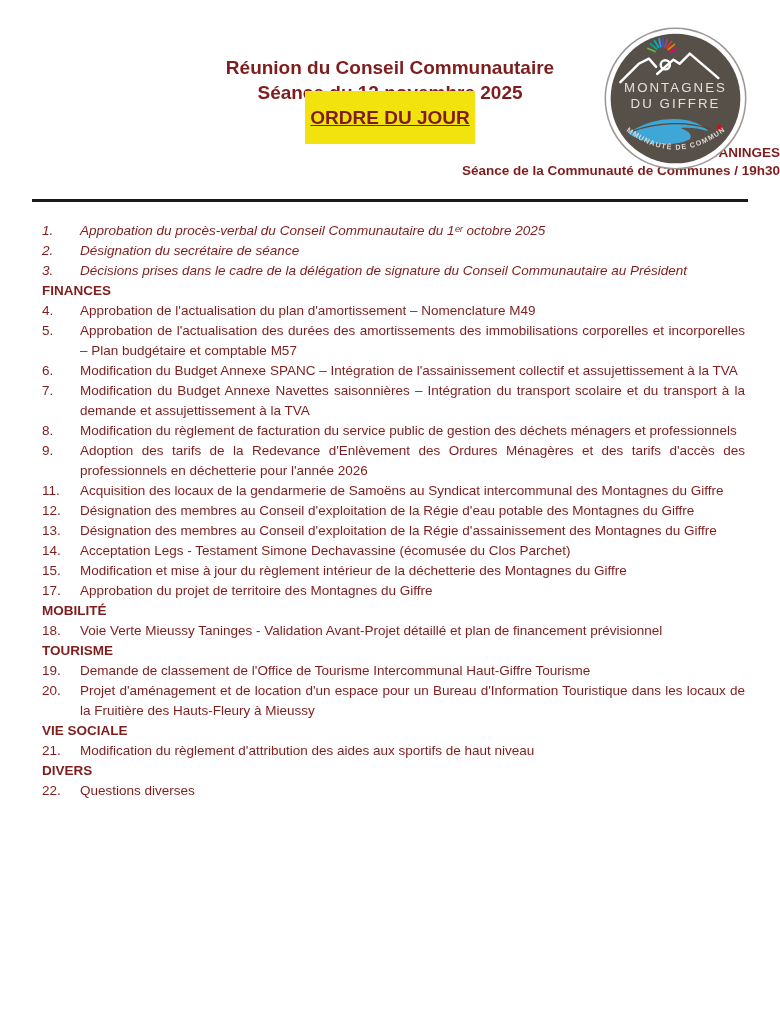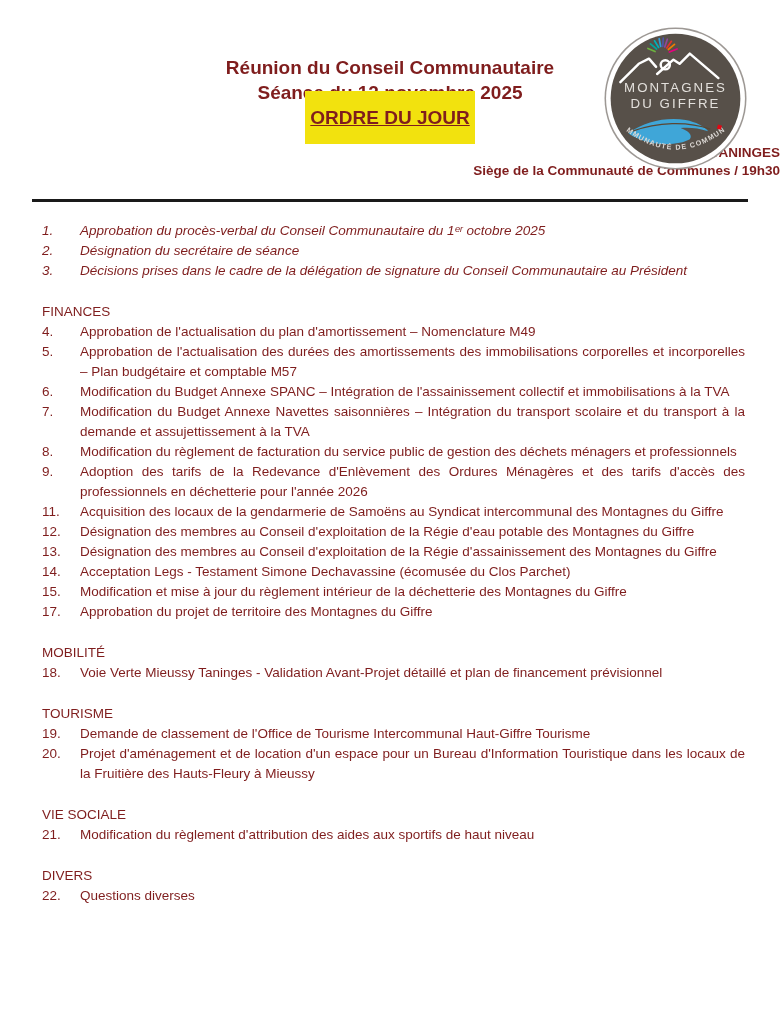--- a/index.html
+++ b/index.html
@@ -18,42 +18,42 @@
     background:#f2e20e; text-decoration:underline; padding:16px 5px;
   }
   .header-sub {
     position:absolute; top:144px; left:0; width:100%;
     text-align:right; font-weight:bold; font-size:13.5px; line-height:18px;
   }
   .logo { position:absolute; top:27px; right:33px; width:143px; height:143px; }
   .rule { height:3px; background:#1a1a1a; margin:0 32px; }
   
   .agenda { padding:19px 35px 0 42px; font-size:13.5px; line-height:20px; }
-  .section-heading { font-weight:normal; margin-top:21px; }
+  .section-heading { font-weight:bold; margin-top:0; }
   .agenda-row { display:flex; }
   .agenda-row.italic { font-style:italic; }
   .agenda-row .num { width:38px; flex:0 0 38px; }
   .agenda-row .txt { flex:1; text-align:justify; }
 </style>
 </head>
 <body>
 
 <div class="page">
 
   <div class="header">
 
     <div class="header-titles">
       <div>Réunion du Conseil Communautaire</div>
       <div>Séance du 12 novembre 2025</div>
       <div><span class="highlight">ORDRE DU JOUR</span></div>
     </div>
 
     <div class="header-sub">
       <div>TANINGES</div>
-      <div>Siège de la Communauté de Communes / 19h30</div>
+      <div>Séance de la Communauté de Communes / 19h30</div>
     </div>
 
     <svg class="logo" viewBox="0 0 140 140" aria-hidden="true">
       <circle cx="70" cy="70" r="69.5" fill="#9d9894"></circle>
       <circle cx="70" cy="70" r="68" fill="#ffffff"></circle>
       <circle cx="70" cy="70" r="63.5" fill="#575049"></circle>
 
       <g stroke-width="1.7" stroke-linecap="round">
         <line x1="50" y1="24" x2="43" y2="21" stroke="#6cb33f"></line>
         <line x1="51.5" y1="21.5" x2="45.5" y2="16.5" stroke="#00a69c"></line>
@@ -108,21 +108,21 @@
       <div class="agenda-row">
         <span class="num">4.</span>
         <span class="txt">Approbation de l'actualisation du plan d'amortissement – Nomenclature M49</span>
       </div>
       <div class="agenda-row">
         <span class="num">5.</span>
         <span class="txt">Approbation de l'actualisation des durées des amortissements des immobilisations corporelles et incorporelles – Plan budgétaire et comptable M57</span>
       </div>
       <div class="agenda-row">
         <span class="num">6.</span>
-        <span class="txt">Modification du Budget Annexe SPANC – Intégration de l'assainissement collectif et immobilisations à la TVA</span>
+        <span class="txt">Modification du Budget Annexe SPANC – Intégration de l'assainissement collectif et assujettissement à la TVA</span>
       </div>
       <div class="agenda-row">
         <span class="num">7.</span>
         <span class="txt">Modification du Budget Annexe Navettes saisonnières – Intégration du transport scolaire et du transport à la demande et assujettissement à la TVA</span>
       </div>
       <div class="agenda-row">
         <span class="num">8.</span>
         <span class="txt">Modification du règlement de facturation du service public de gestion des déchets ménagers et professionnels</span>
       </div>
       <div class="agenda-row">

